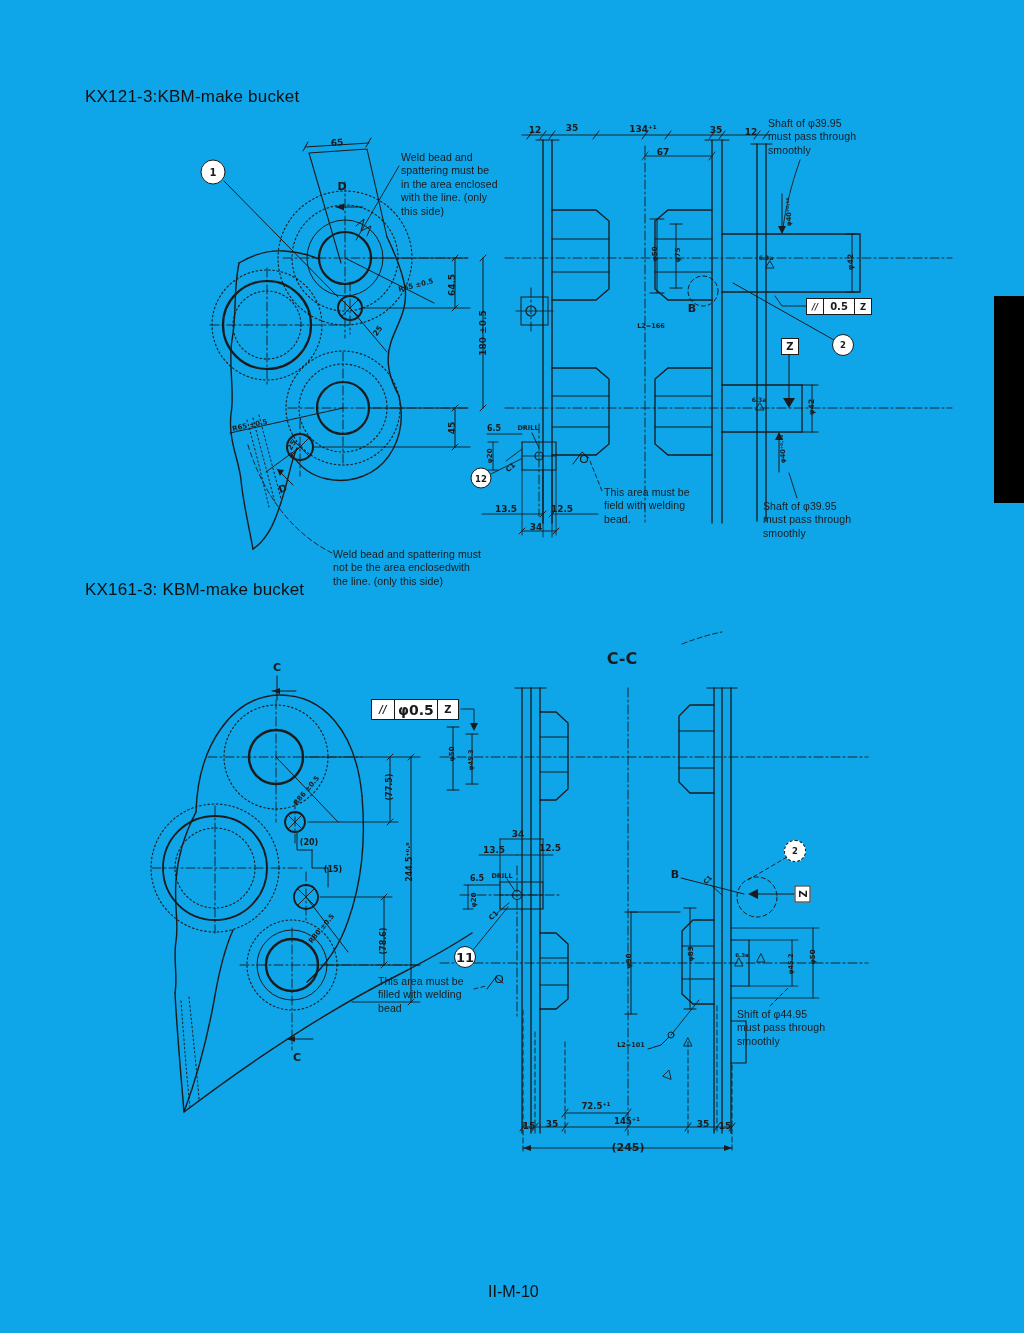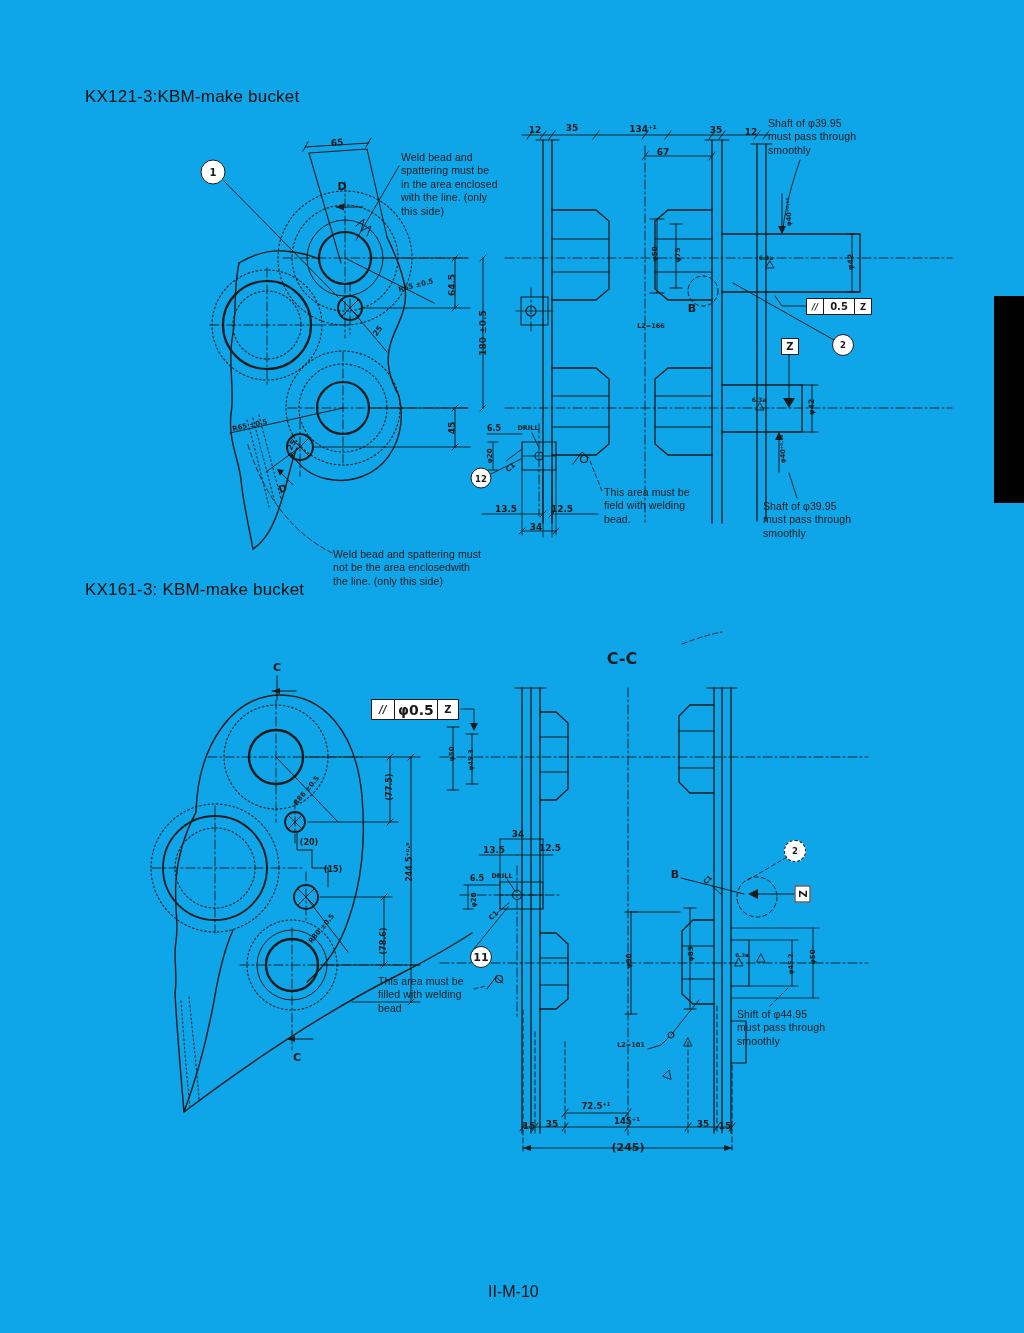--- a/index.html
+++ b/index.html
@@ -290,21 +290,21 @@
       <div class="lbl dim" style="left: 596px; top: 1106px; font-size: 8.5px;">72.5⁺¹</div>
       <div class="lbl dim" style="left: 627px; top: 1121px; font-size: 8.5px;">145⁺¹</div>
       <div class="lbl dim" style="left: 529px; top: 1126px; font-size: 9px;">15</div>
       <div class="lbl dim" style="left: 552px; top: 1124px; font-size: 9px;">35</div>
       <div class="lbl dim" style="left: 703px; top: 1124px; font-size: 9px;">35</div>
       <div class="lbl dim" style="left: 725px; top: 1126px; font-size: 9px;">15</div>
       <div class="lbl dim" style="left: 628px; top: 1147px; font-size: 11px;">(245)</div>
       <div class="balloon" style="left: 213px; top: 172px; width: 23px; height: 23px; font-size: 10px;">1</div>
       <div class="balloon" style="left: 843px; top: 345px; width: 20px; height: 20px; font-size: 8.5px;">2</div>
       <div class="balloon" style="left: 481px; top: 478px; width: 19px; height: 19px; font-size: 8.5px;">12</div>
-      <div class="balloon" style="left: 465px; top: 957px; width: 20px; height: 20px; font-size: 11px; margin-left: 16px;">11</div>
+      <div class="balloon" style="left: 465px; top: 957px; width: 20px; height: 20px; font-size: 13px;">11</div>
       <div class="balloon dashed" style="left: 795px; top: 851px; width: 20px; height: 20px; font-size: 8.5px;">2</div>
       <div class="datum" style="left: 781px; top: 338px; width: 16px; height: 15px;">Z</div>
       <div class="datum" style="left: 794px; top: 886px; width: 15px; height: 14px; transform: rotate(90deg);">Z</div>
       <div class="fcf" style="left: 806px; top: 298px; height: 15px;">
         <span style="width: 16px; font-size: 8.5px; font-style: italic;">//</span>
         <span style="width: 30px; font-size: 10px;">0.5</span>
         <span style="width: 16px; font-size: 8.5px;">Z</span>
       </div>
       <div class="fcf" style="left: 371px; top: 699px; height: 19px;">
         <span style="width: 22px; font-size: 10px; font-style: italic;">//</span>

